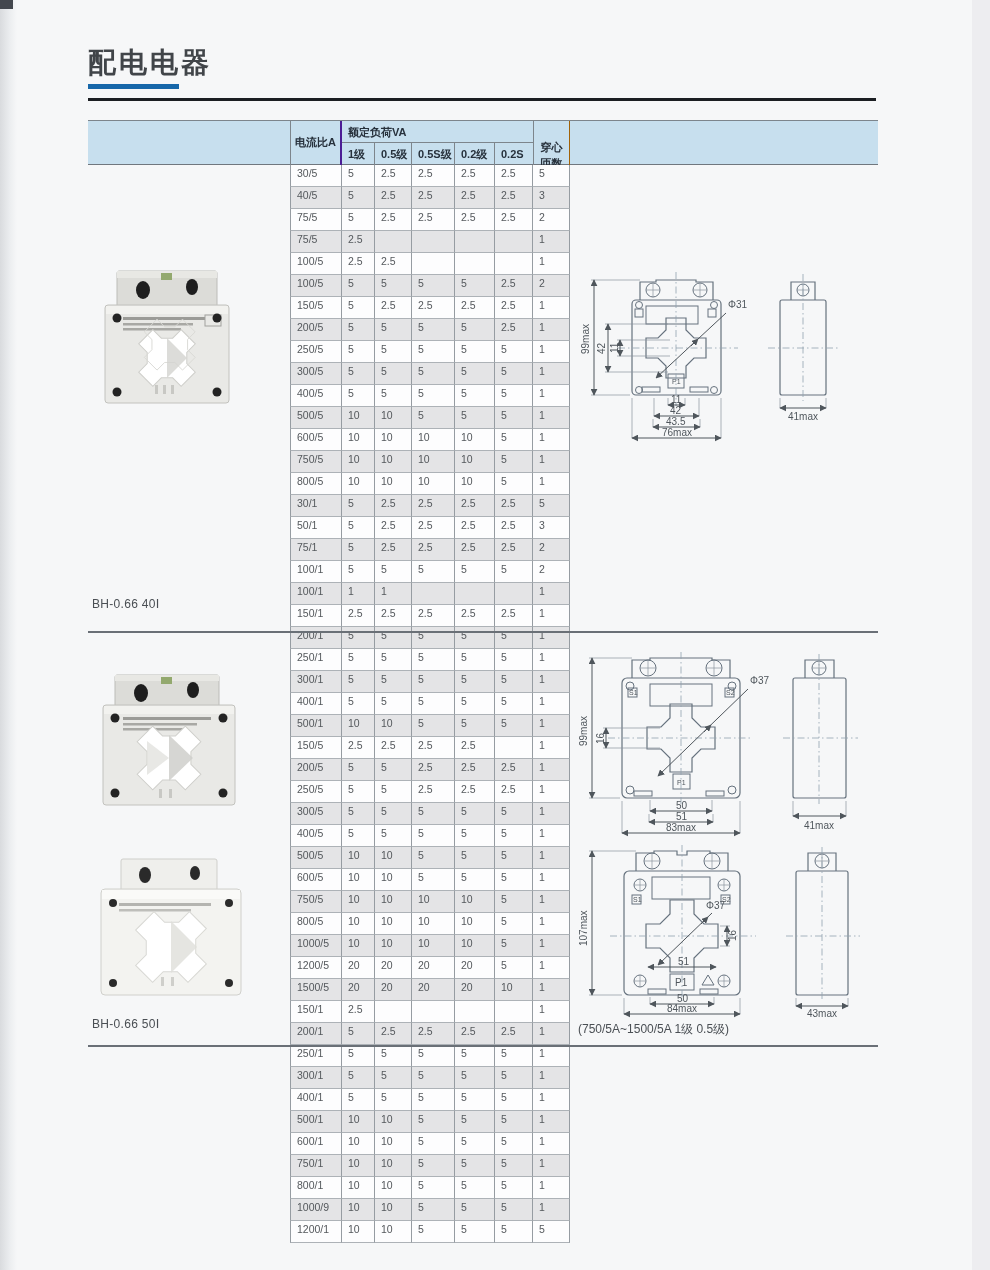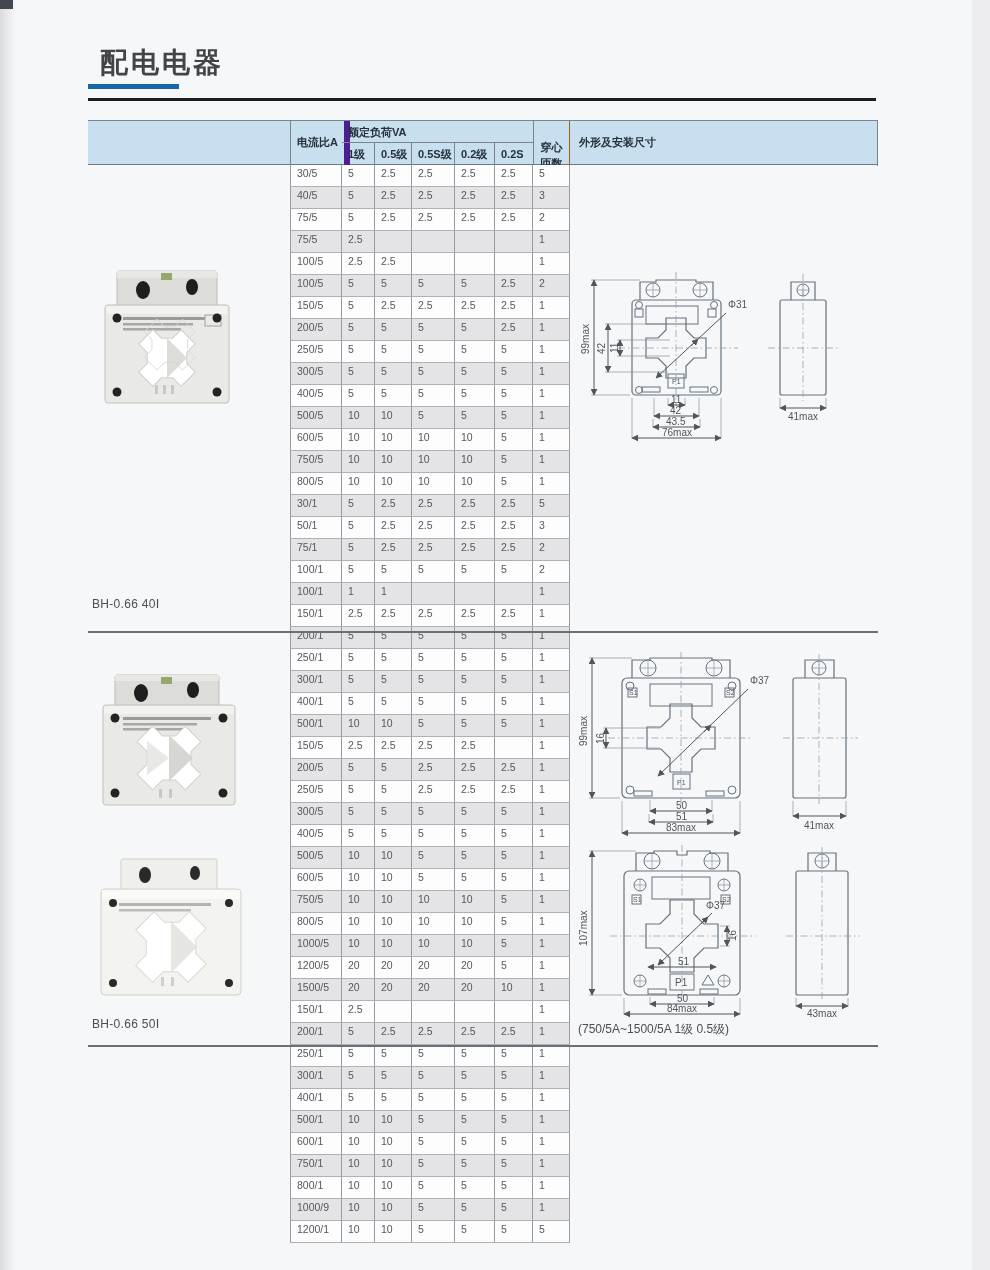--- a/index.html
+++ b/index.html
@@ -1,30 +1,30 @@
 <!DOCTYPE html>
 <html><head>
 <meta charset="utf-8">
 <style>
   html,body{margin:0;padding:0;}
   body{width:990px;height:1270px;background:#f5f6f8;font-family:"Liberation Sans","DejaVu Sans",sans-serif;position:relative;overflow:hidden;}
   .page{position:absolute;inset:0;background:#f6f7f8;}
   .edge-left{position:absolute;left:0;top:0;width:17px;height:1270px;background:linear-gradient(90deg,#d9dbde,#eceef0 60%,#f6f7f8);}
   .edge-right{position:absolute;right:0;top:0;width:18px;height:1270px;background:#ededf0;}
   .corner-notch{position:absolute;left:0;top:0;width:13px;height:9px;background:#43474e;}
-  .title{position:absolute;left:88px;top:44px;font-size:28px;font-weight:600;color:#414549;letter-spacing:3px;margin-left:12px;}
+  .title{position:absolute;left:88px;top:44px;font-size:28px;font-weight:600;color:#414549;letter-spacing:3px;}
   .title-bar{position:absolute;left:88px;top:84px;width:91px;height:5px;}
   .black-rule{position:absolute;left:88px;top:98px;width:788px;height:2.5px;background:#1b1e22;}
 
   
   .tbl{position:absolute;left:88px;top:120px;width:790px;}
   .thead{position:absolute;left:0;top:0;width:790px;height:45px;border-top:1px solid #7d858c;border-bottom:1.5px solid #70777e;box-sizing:border-box;}
   .th{position:absolute;box-sizing:border-box;font-size:11px;font-weight:700;color:#27313c;}
   .th-blank{left:0;top:0;width:202px;height:45px;}
-  .th-ratio{left:202px;top:0;width:60px;height:45px;border-left:1px solid #7d858c;border-right:6px solid #4c1d95;line-height:43px;text-align:center;}
+  .th-ratio{left:202px;top:0;width:52px;height:45px;border-left:1px solid #7d858c;border-right:2px solid #4c1d95;line-height:43px;text-align:center;}
   .th-va{left:254px;top:0;width:191px;height:22px;border-bottom:1px solid #7d858c;line-height:22px;padding-left:6px;}
   .th-cls{top:22px;height:23px;line-height:22px;padding-left:6px;border-right:1px solid #7d858c;}
   .th-c0{left:254px;width:33px;}
   .th-c1{left:287px;width:37px;}
   .th-c2{left:324px;width:43px;}
   .th-c3{left:367px;width:40px;}
   .th-c4{left:407px;width:38px;border-right:none;}
   .th-turns{left:445px;top:0;width:37px;height:45px;border-left:1px solid #7d858c;border-right:1px solid #a16207;text-align:center;padding-top:18px;line-height:16px;}
   .th-dims{left:482px;top:0;width:308px;height:45px;line-height:43px;padding-left:9px;border-right:1px solid #7d858c;}
 
@@ -71,21 +71,20 @@
       <div class="th th-va">额定负荷VA</div>
       <div class="th th-cls th-c0">1级</div>
       <div class="th th-cls th-c1">0.5级</div>
       <div class="th th-cls th-c2">0.5S级</div>
       <div class="th th-cls th-c3">0.2级</div>
       <div class="th th-cls th-c4">0.2S级</div>
       <div class="th th-turns">
         <div>穿心</div>
         <div>匝数</div>
       </div>
-      <div class="th th-dims">外形及安装尺寸</div>
     </div>
     <div class="rows">
         <div class="trow">
           <div class="cell c0">30/5</div>
           <div class="cell c1">5</div>
           <div class="cell c2">2.5</div>
           <div class="cell c3">2.5</div>
           <div class="cell c4">2.5</div>
           <div class="cell c5">2.5</div>
           <div class="cell c6">5</div>

